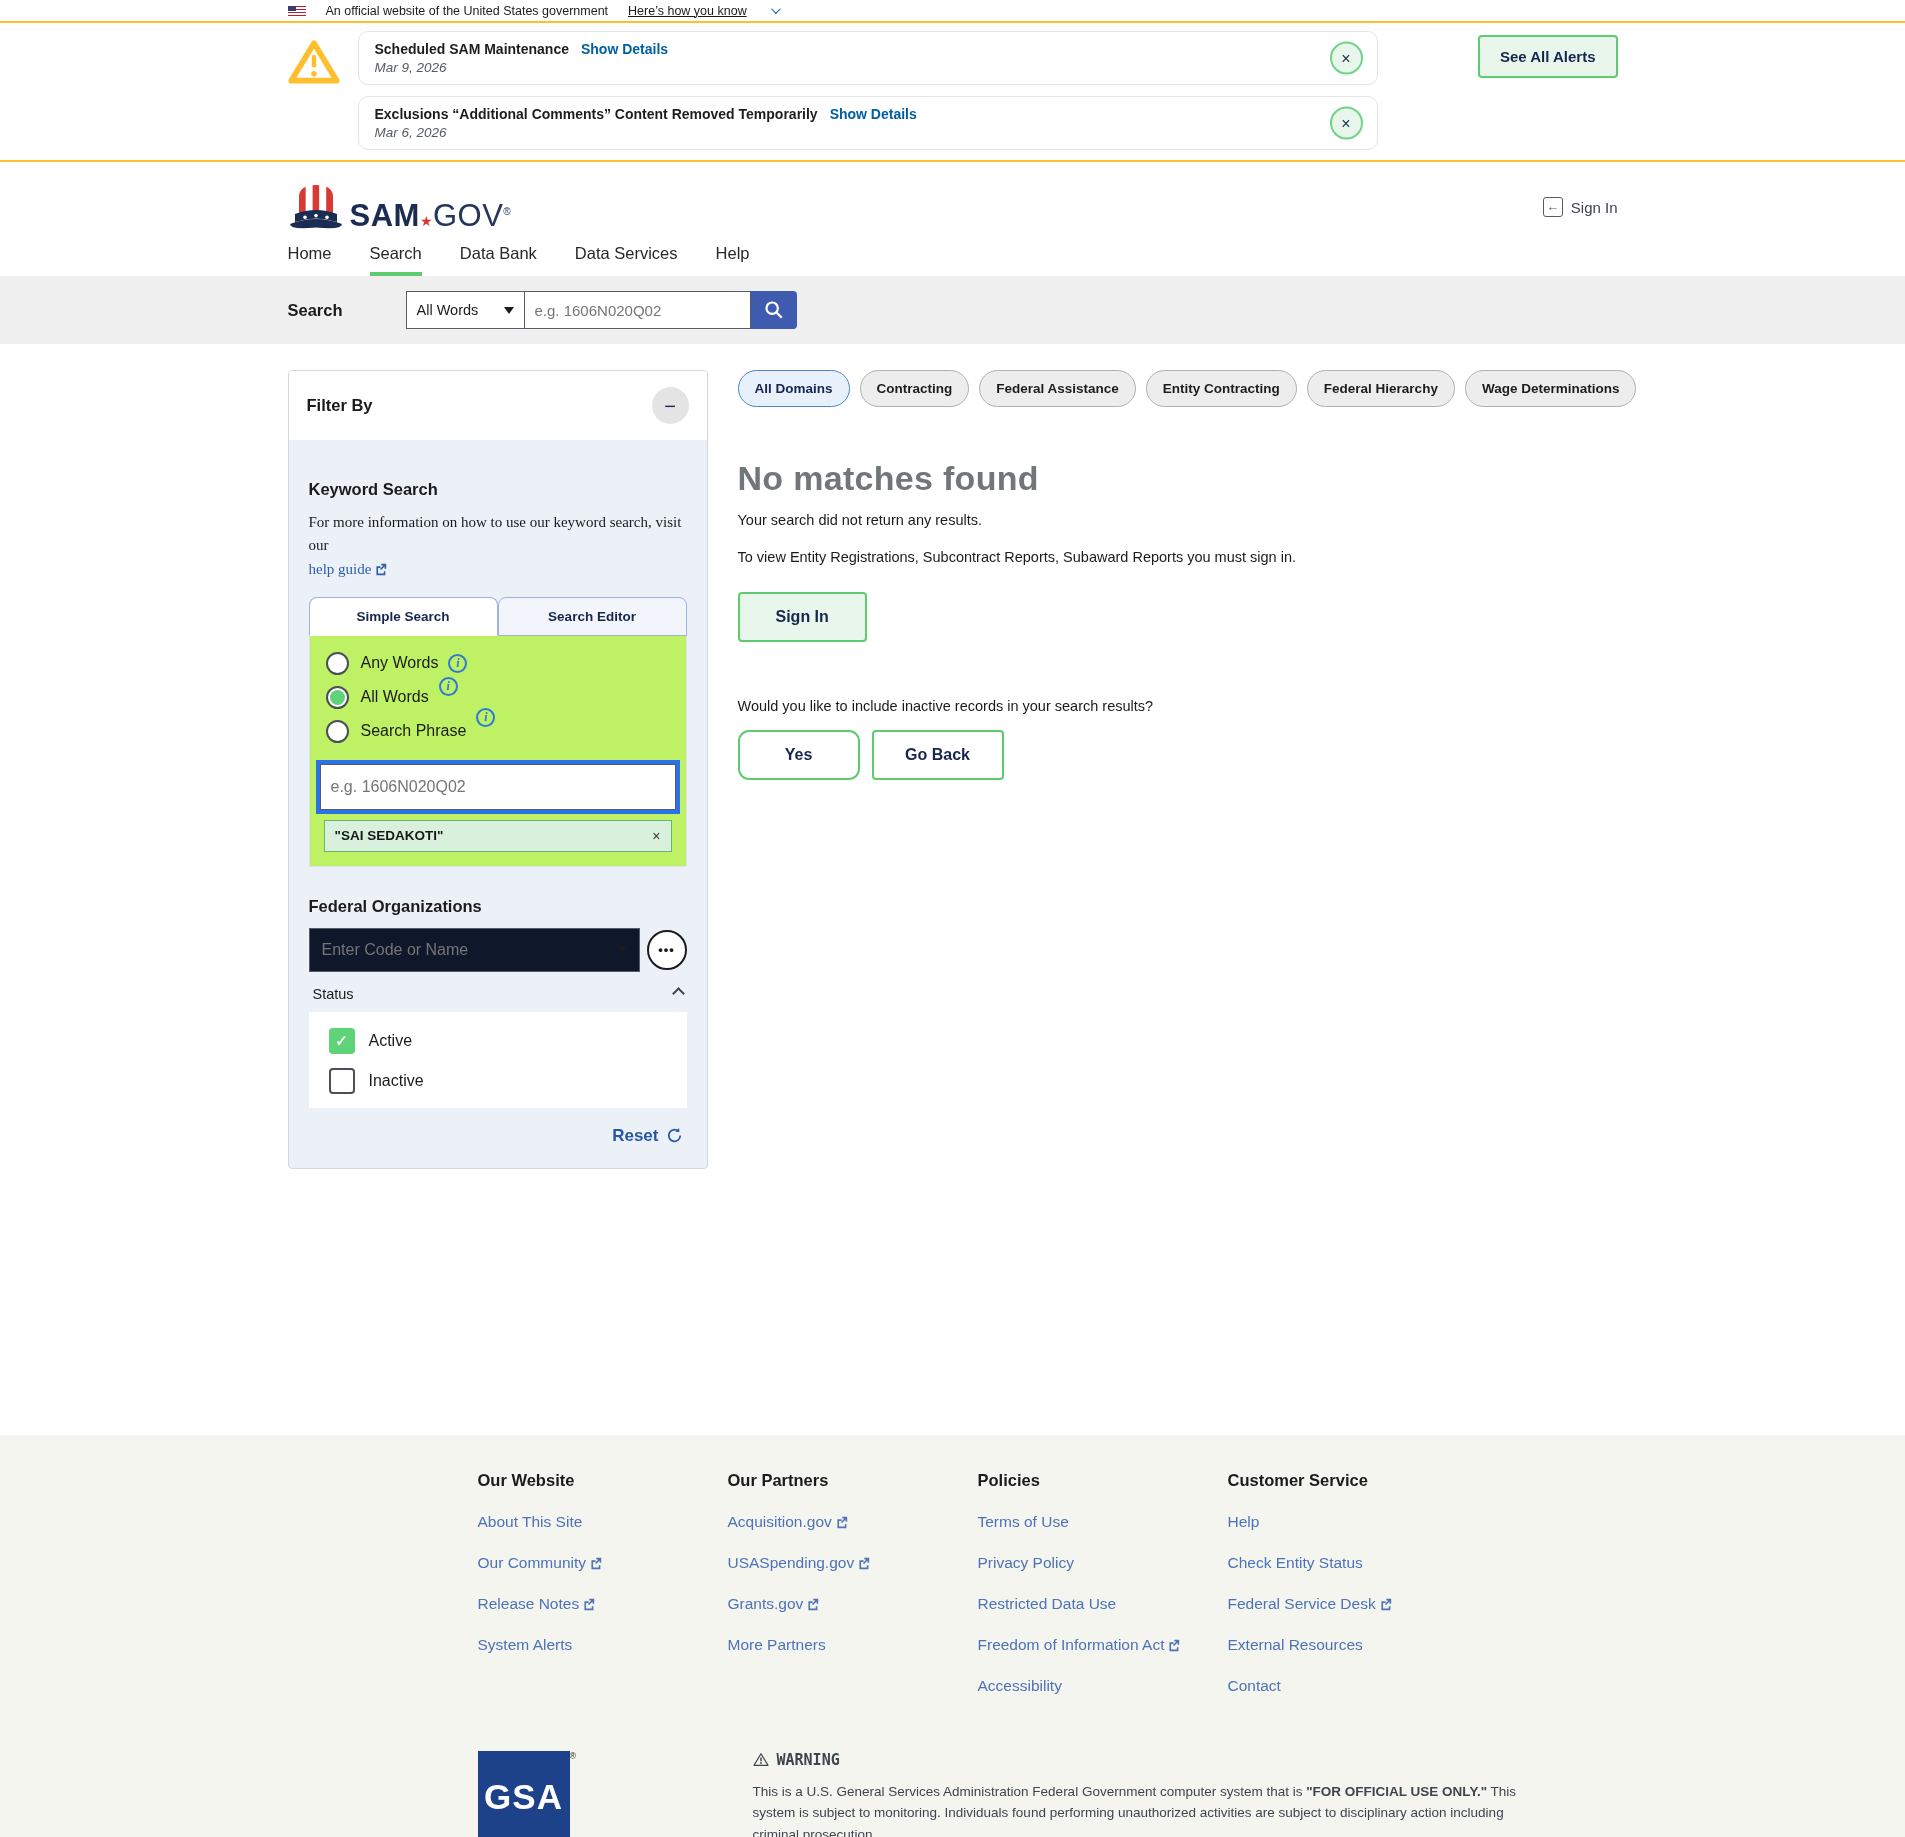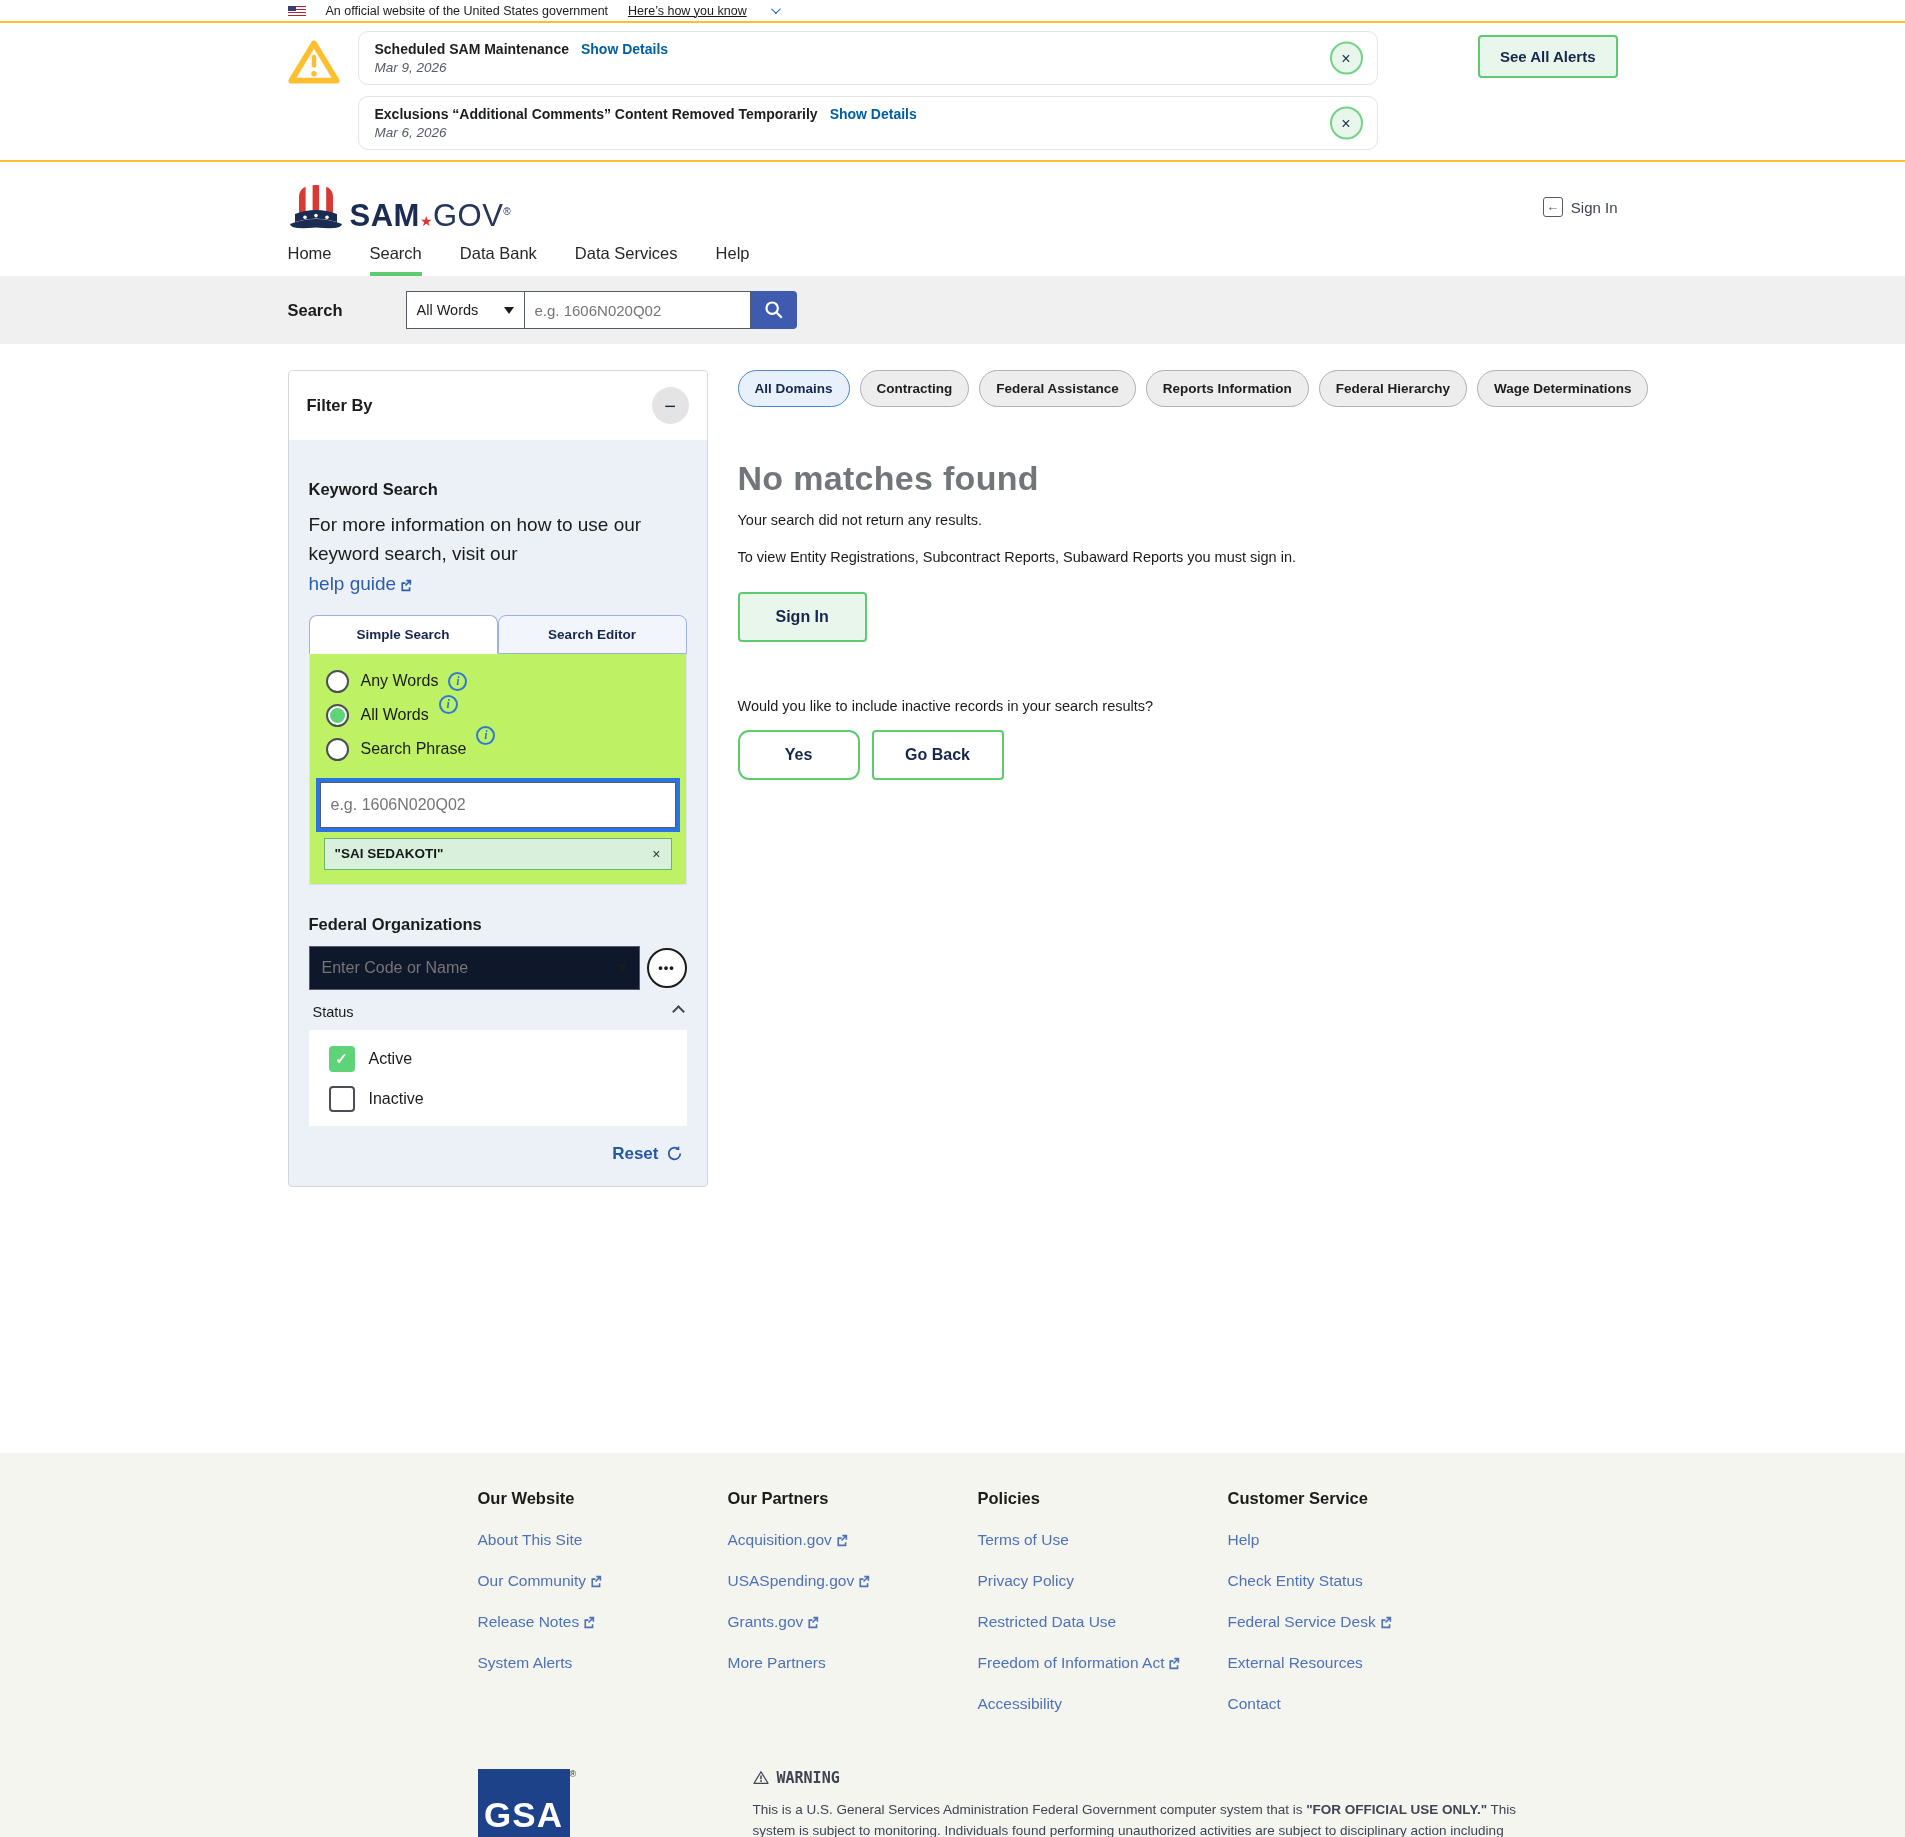--- a/index.html
+++ b/index.html
@@ -78,21 +78,21 @@
   .main-area .container { display: flex; gap: 30px; align-items: flex-start; }
 
   
   .filter-panel { flex: 0 0 420px; border: 1px solid #d6d7d9; border-radius: 4px; overflow: hidden; background: #ECF1F8; }
   .filter-head { background: #fff; padding: 16px 18px; display: flex; justify-content: space-between; align-items: center; }
   .filter-title { font-weight: bold; font-size: 16.5px; color: #1b1b1b; }
   .collapse-btn { width: 37px; height: 37px; border-radius: 50%; background: #e4e4e4; border: none;
     font-size: 20px; color: #16264c; cursor: pointer; line-height: 1; }
   .filter-body { padding: 40px 20px 14px; }
   .fp-h3 { font-weight: bold; font-size: 16.5px; margin-bottom: 12px; }
-  .fp-info { font-size: 19px; line-height: 1.5; }
+  .fp-info { font-size: 15px; line-height: 1.5; font-family: Liberation Serif, serif; }
   .fp-info a { color: #2c5fa8; text-decoration: none; display: inline-block; margin-top: 2px; }
   .ext-svg { width: 13px; height: 13px; vertical-align: -2px; margin-left: 3px; }
   .tabs { display: flex; margin-top: 16px; }
   .tab { flex: 1; text-align: center; padding: 11px 0; font-weight: bold; font-size: 13.5px; color: #16264c;
     border: 1px solid #9fb1dd; border-radius: 8px 8px 0 0; background: #f2f6fc; cursor: pointer;
     font-family: "Liberation Sans", sans-serif; }
   .tab.active { background: #fff; border-bottom-color: #fff; }
   .keyword-box { background: #bef264; border: 1px solid #dbe2f1; border-top: none; padding: 16px 10px 14px; }
   .radio-row { display: flex; align-items: center; margin: 0 0 11px 6px; }
   .radio { width: 23px; height: 23px; border: 2px solid #4a4f56; border-radius: 50%; background: #fff;
@@ -355,21 +355,21 @@
           </div>
         </div>
       </div>
     </aside>
 
     <section class="results">
       <div class="domain-tabs">
         <button class="pill active">All Domains</button>
         <button class="pill">Contracting</button>
         <button class="pill">Federal Assistance</button>
-        <button class="pill">Reports Information</button>
+        <button class="pill">Entity Contracting</button>
         <button class="pill">Federal Hierarchy</button>
         <button class="pill">Wage Determinations</button>
       </div>
       <h1>No matches found</h1>
       <p class="res-p1">Your search did not return any results.</p>
       <p class="res-p2">To view Entity Registrations, Subcontract Reports, Subaward Reports you must sign in.</p>
       <button class="btn-green-tint">Sign In</button>
       <p class="res-prompt">Would you like to include inactive records in your search results?</p>
       <div class="res-btn-row">
         <button class="btn-green-outline btn-yes">Yes</button>

